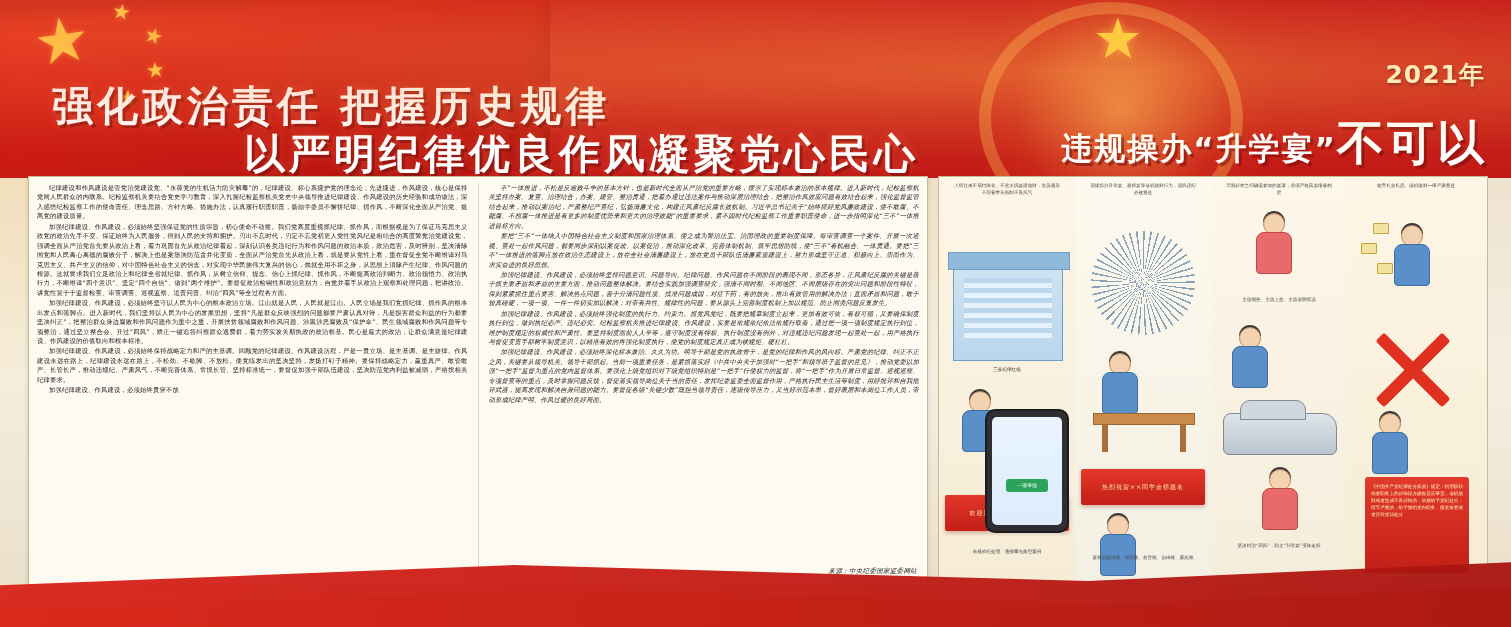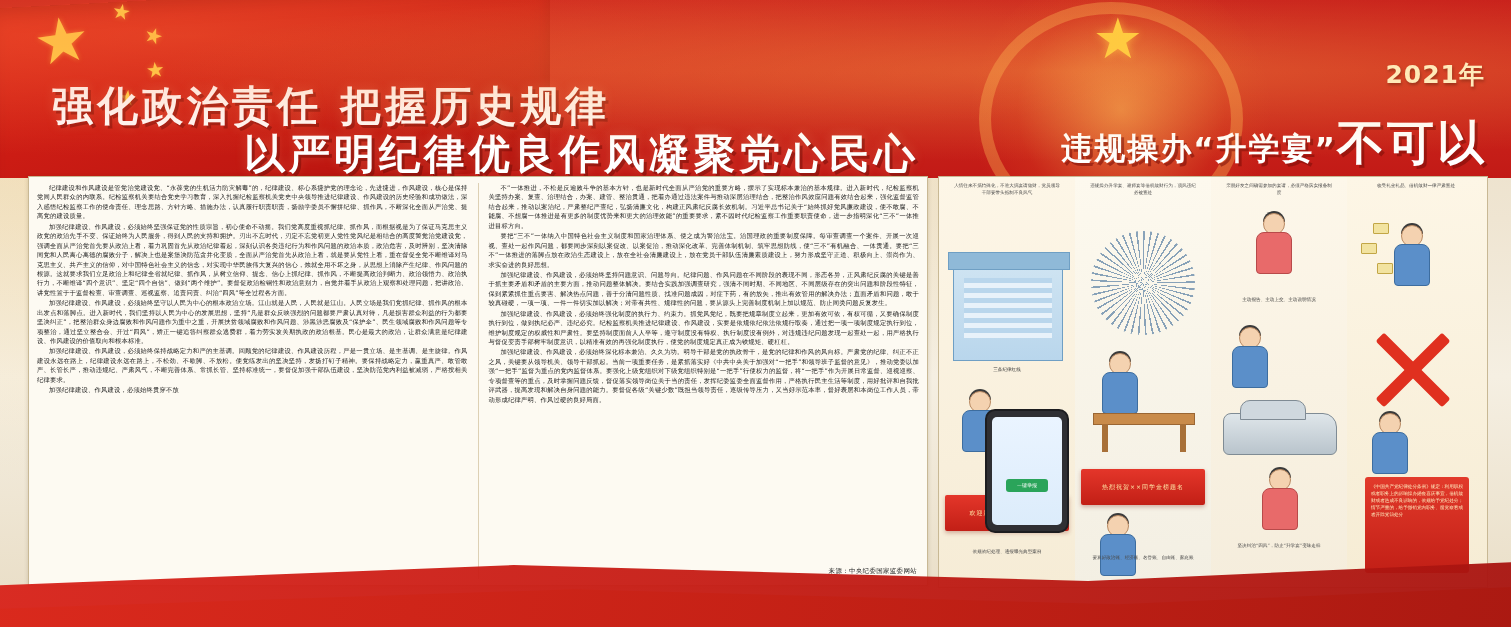--- a/index.html
+++ b/index.html
@@ -91,21 +91,21 @@
     display:flex;gap:10px;
   }
   .col{
     flex:1;position:relative;
     font-family:"DejaVu Sans","Liberation Sans",sans-serif;
     font-size:6.3px;line-height:1.5;color:#1b1b1b;
     text-align:justify;
     letter-spacing:.2px;
     overflow:hidden;
   }
-  .col + .col{border-left:1px solid #ddd0b4;padding-left:10px;}
+  .col + .col{border-left:1px solid #ddd0b4;padding-left:10px;font-style:italic;}
   .col p{margin:0 0 1px 0;text-indent:12px;}
   .source{
     position:absolute;right:2px;bottom:2px;font-size:6.5px;color:#222;letter-spacing:.3px;
   }
   
   .illus{
     position:absolute;left:938px;top:176px;width:548px;height:410px;
     background:#fffdf7;border:1px solid #c8b894;overflow:hidden;
   }
   .strip{position:absolute;top:0;height:410px;overflow:hidden;border-right:1px dashed #e2d8c2;}

